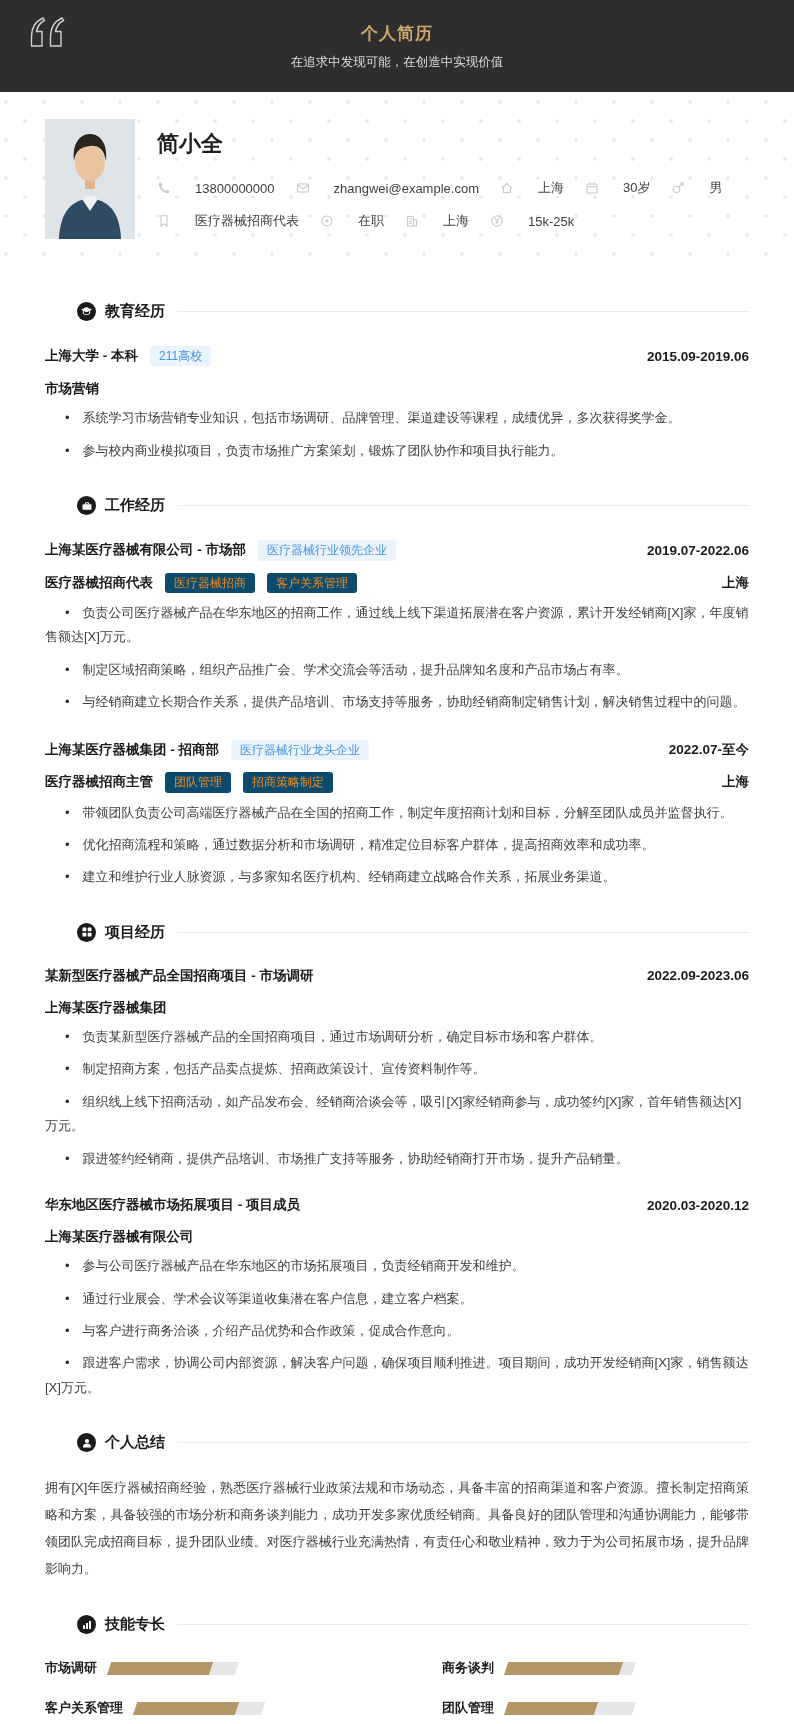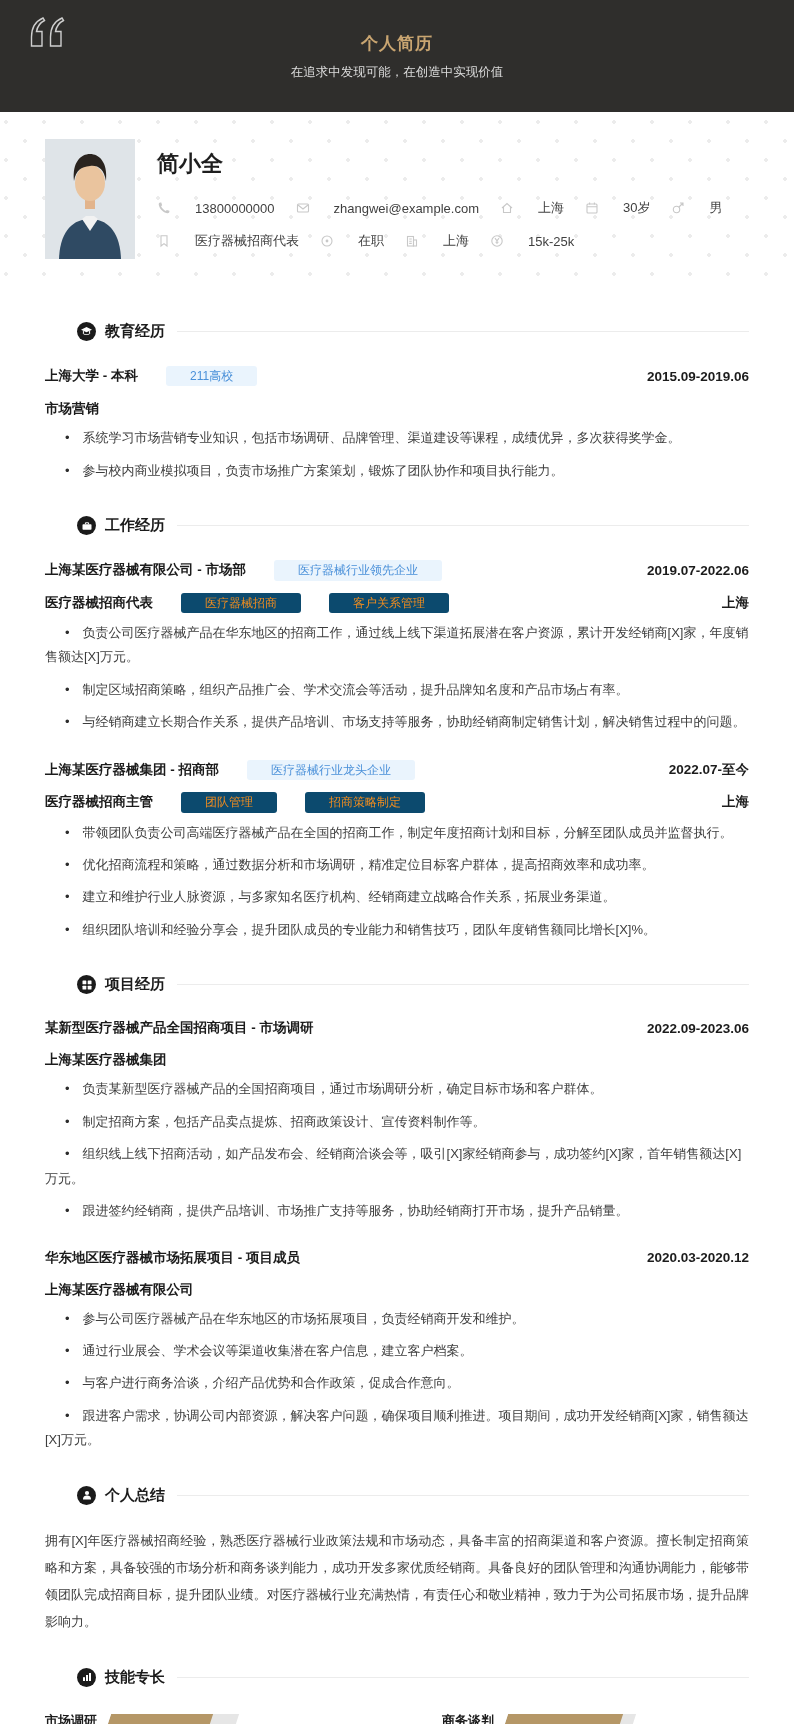--- a/index.html
+++ b/index.html
@@ -5,21 +5,21 @@
   * { box-sizing: border-box; }
   html,body { margin:0; padding:0; }
   body {
     width:794px;
     background:#ffffff;
     font-family:"Liberation Sans","DejaVu Sans",sans-serif;
     color:#333;
   }
   
   .hero {
-    height:112px; background:#2f2e2c; position:relative;
+    height:92px; background:#2f2e2c; position:relative;
     display:flex; flex-direction:column; align-items:center; justify-content:center;
   }
   .hero-title { color:#c9a571; font-size:17px; font-weight:bold; letter-spacing:1px; margin:0 0 9px; }
   .hero-sub { color:#dcdcdc; font-size:12.5px; }
   .quote-icon { position:absolute; left:28px; top:15px; }
   
   .profile {
     display:flex; padding:27px 45px 18px;
     background-image:
       radial-gradient(circle,#ececec 1.6px,transparent 1.9px),
@@ -41,21 +41,21 @@
     width:19px; height:19px; border-radius:50%; background:#1b1b1b;
     display:inline-flex; align-items:center; justify-content:center; margin-right:9px; flex:0 0 auto;
   }
   .sec-title { font-size:15px; font-weight:bold; color:#1b1b1b; margin:0; }
   .sec-rule { flex:1; height:1px; background:#ececec; margin-left:12px; }
   .item { margin-top:25px; }
   .row { display:flex; justify-content:space-between; align-items:center; }
   .row-left { display:flex; align-items:center; gap:12px; }
   .item-title, .date, .loc { font-weight:bold; font-size:13.5px; color:#1c1c1c; }
   .sub-row { margin-top:12px; }
-  .badge { font-size:12px; padding:3px 24px; border-radius:3px; line-height:1.2;margin-left:16px; }
+  .badge { font-size:12px; padding:3px 9px; border-radius:3px; line-height:1.2; }
   .badge.blue { color:#4a90d9; background:#eaf4fd; }
   .badge.orange { color:#ef8c1f; background:#0c4a6e; }
   .bold-line { font-weight:bold; font-size:13.5px; color:#1c1c1c; margin:14px 0 0; }
   .bullet { margin:8px 0 0; font-size:13px; line-height:1.88; color:#3d3d3d; text-indent:20px; }
   .bullet::before { content:"•"; color:#2c2c2c; margin-right:13px; }
   
   .summary-text { margin:22px 0 0; font-size:13px; line-height:2.08; color:#3d3d3d; text-align:justify; }
   
   .skills-grid { display:grid; grid-template-columns:1fr 1fr; column-gap:90px; row-gap:22px; margin-top:25px; }
   .skill { display:flex; align-items:center; }
@@ -249,21 +249,20 @@
         <div class="row-left">
           <span class="item-title">医疗器械招商主管</span>
           <span class="badge orange">团队管理</span>
           <span class="badge orange">招商策略制定</span>
         </div>
         <span class="loc">上海</span>
       </div>
       <p class="bullet">带领团队负责公司高端医疗器械产品在全国的招商工作，制定年度招商计划和目标，分解至团队成员并监督执行。</p>
       <p class="bullet">优化招商流程和策略，通过数据分析和市场调研，精准定位目标客户群体，提高招商效率和成功率。</p>
       <p class="bullet">建立和维护行业人脉资源，与多家知名医疗机构、经销商建立战略合作关系，拓展业务渠道。</p>
-      <p class="bullet">组织团队培训和经验分享会，提升团队成员的专业能力和销售技巧，团队年度销售额同比增长[X]%。</p>
     </div>
   </div>
 
   <div class="section">
     <div class="sec-head">
       <span class="sec-icon">
         <svg viewBox="0 0 10 10" width="10" height="10" fill="#fff">
             <rect x="0.5" y="0.5" width="3.8" height="3.8" rx="0.6"></rect>
             <rect x="5.7" y="0.5" width="3.8" height="3.8" rx="0.6"></rect>
             <rect x="0.5" y="5.7" width="3.8" height="3.8" rx="0.6"></rect>

